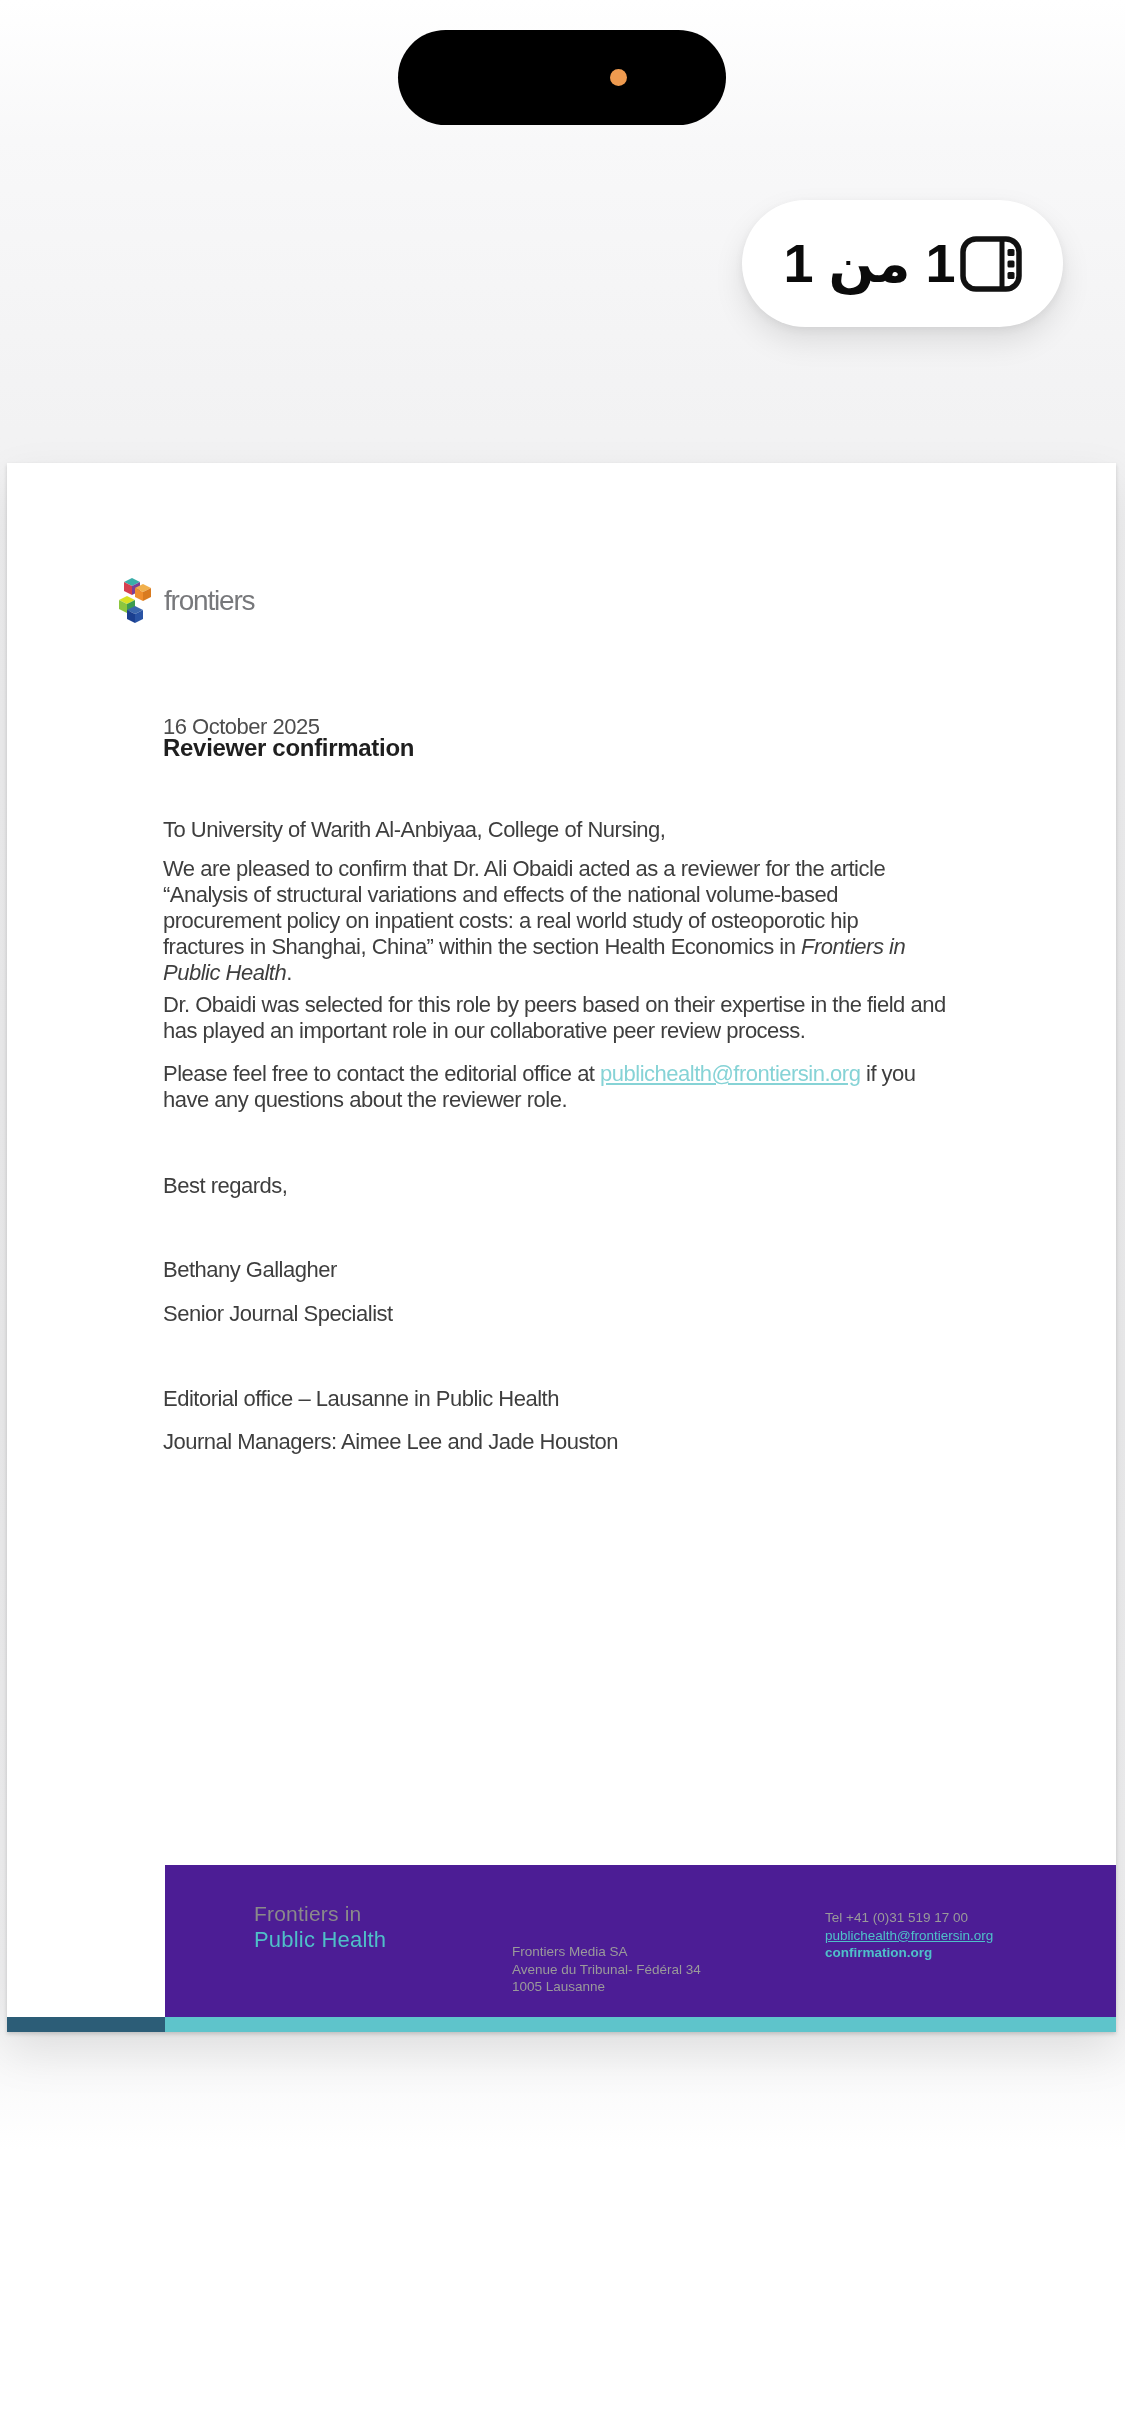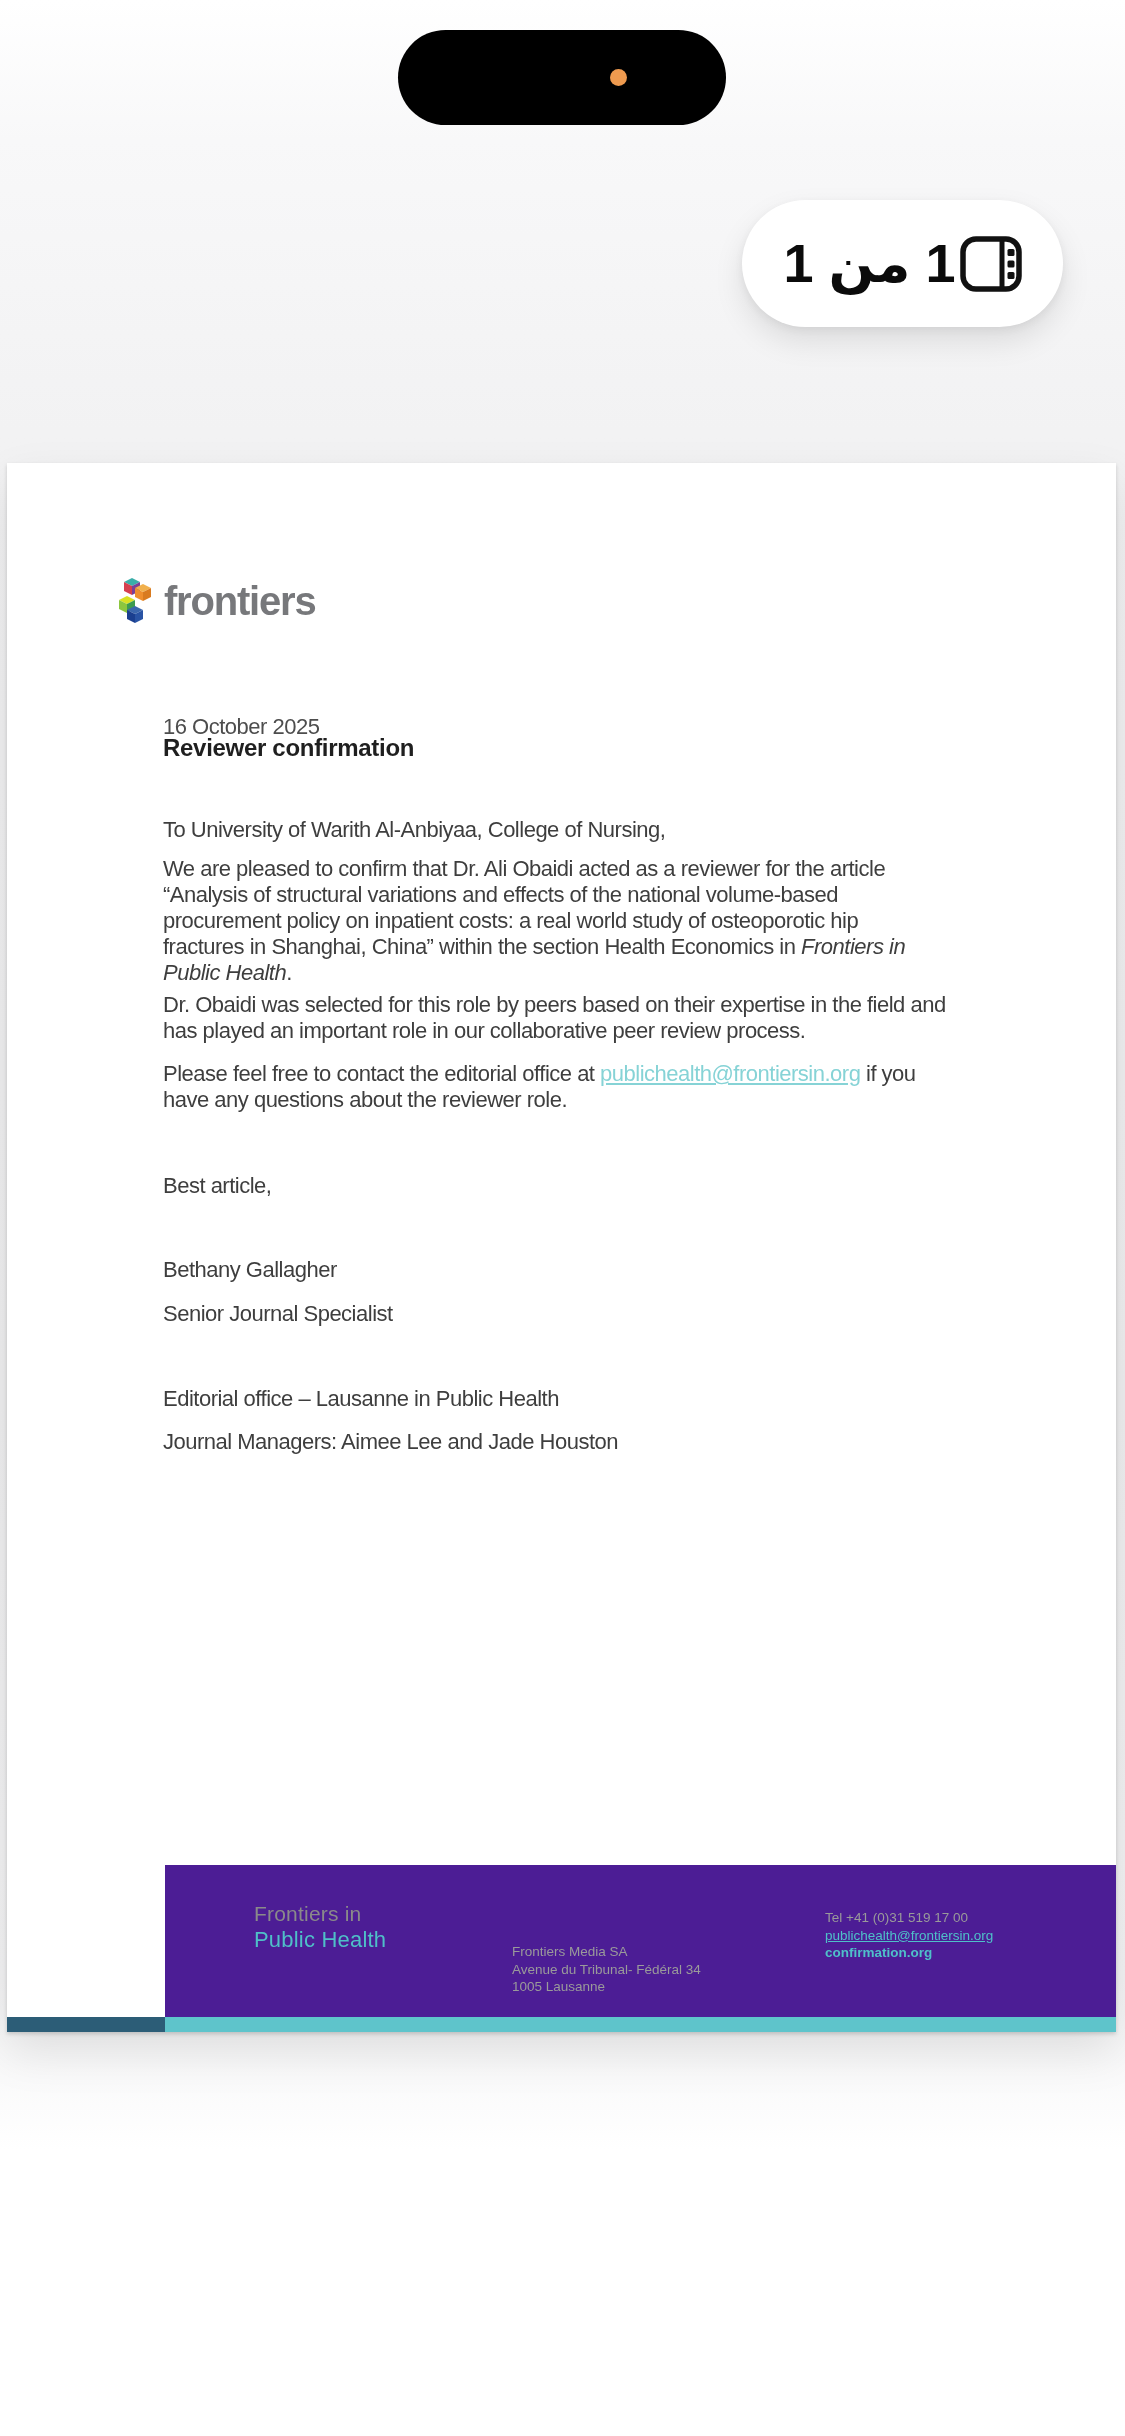--- a/index.html
+++ b/index.html
@@ -30,21 +30,21 @@
   .page-pill-label { font-size:54px; font-weight:600; color:#0b0b0b; letter-spacing:1px; }
 
   
   .doc-page {
     position:absolute; left:7px; top:463px; width:1109px; height:1569px;
     background:#ffffff;
     box-shadow:0 2px 4px rgba(0,0,0,.16), 0 20px 44px rgba(0,0,0,.10);
   }
 
   .logo { position:absolute; left:112px; top:113px; display:flex; align-items:center; gap:9px; }
-  .logo-word { font-size:40px; font-weight:700; color:#77787b; letter-spacing:-1.2px; }
+  .logo-word { font-size:28px; font-weight:400; color:#77787b; letter-spacing:-1.2px; }
 
   .t {
     position:absolute; left:156px; white-space:pre;
     font-size:22px; line-height:26px; letter-spacing:-0.5px; color:#3e3e3e;
   }
   .date     { top:205px; color:#4d4d4d;margin-top:46px; }
   .heading  { top:272px; font-size:24px; font-weight:700; color:#1f1f1f; letter-spacing:-0.3px; }
   .addr     { top:354px; }
   .para2    { top:393px; }
   .para3    { top:529px; }
@@ -123,21 +123,21 @@
 procurement policy on inpatient costs: a real world study of osteoporotic hip
 fractures in Shanghai, China” within the section Health Economics in </span><span class="ital">Frontiers in
 Public Health</span><span>.</span></div>
 
     <div class="t para3">Dr. Obaidi was selected for this role by peers based on their expertise in the field and
 has played an important role in our collaborative peer review process.</div>
 
     <div class="t para4"><span>Please feel free to contact the editorial office at </span><span class="body-link">publichealth@frontiersin.org</span><span> if you
 have any questions about the reviewer role.</span></div>
 
-    <div class="t closing">Best article,</div>
+    <div class="t closing">Best regards,</div>
     <div class="t s-name">Bethany Gallagher</div>
     <div class="t s-title">Senior Journal Specialist</div>
     <div class="t office">Editorial office – Lausanne in Public Health</div>
     <div class="t managers">Journal Managers: Aimee Lee and Jade Houston</div>
 
     <div class="doc-footer">
       <div class="f-col f-col1"><span>Frontiers in</span><br><span class="journal">Public Health</span></div>
       <div class="f-col f-col2"><span>Frontiers Media SA</span><br><span>Avenue du Tribunal- Fédéral 34</span><br><span>1005 Lausanne</span></div>
       <div class="f-col f-col3"><span>Tel +41 (0)31 519 17 00</span><span class="f-link">publichealth@frontiersin.org</span><span class="f-site">confirmation.org</span></div>
     </div>

